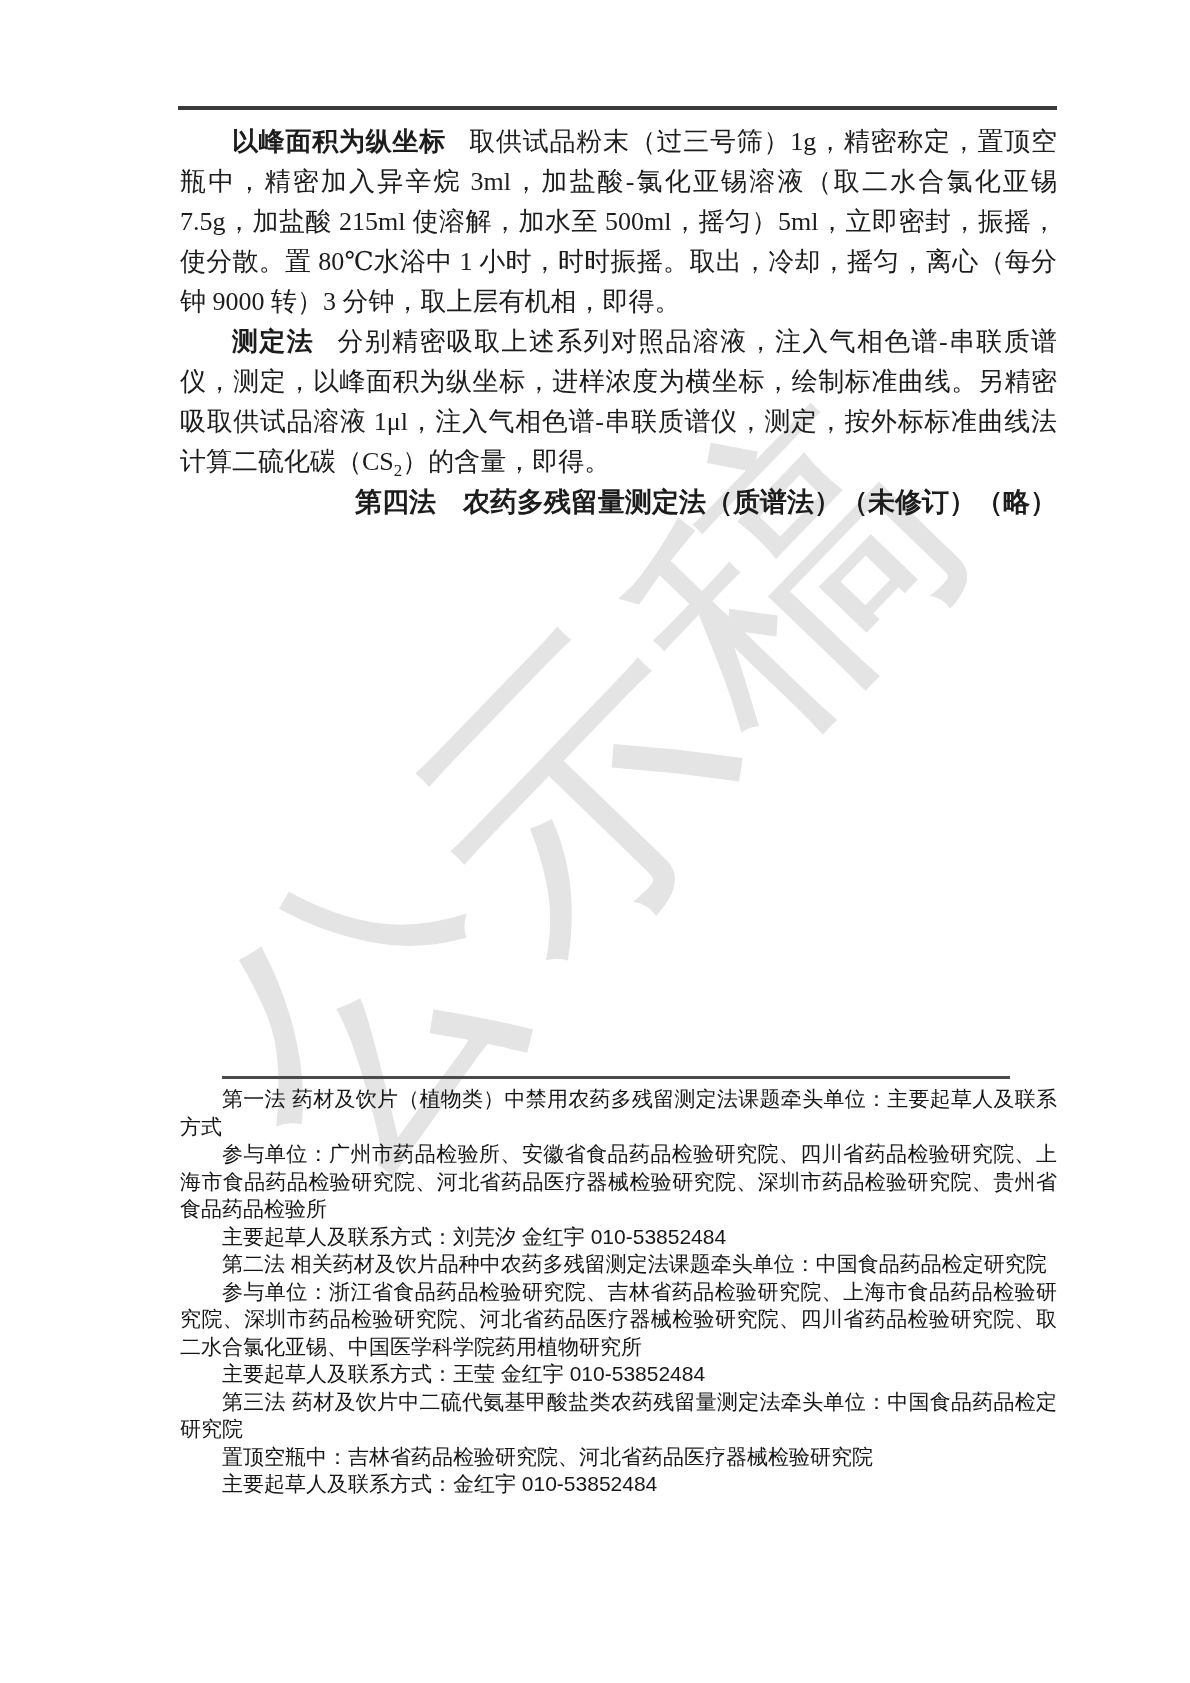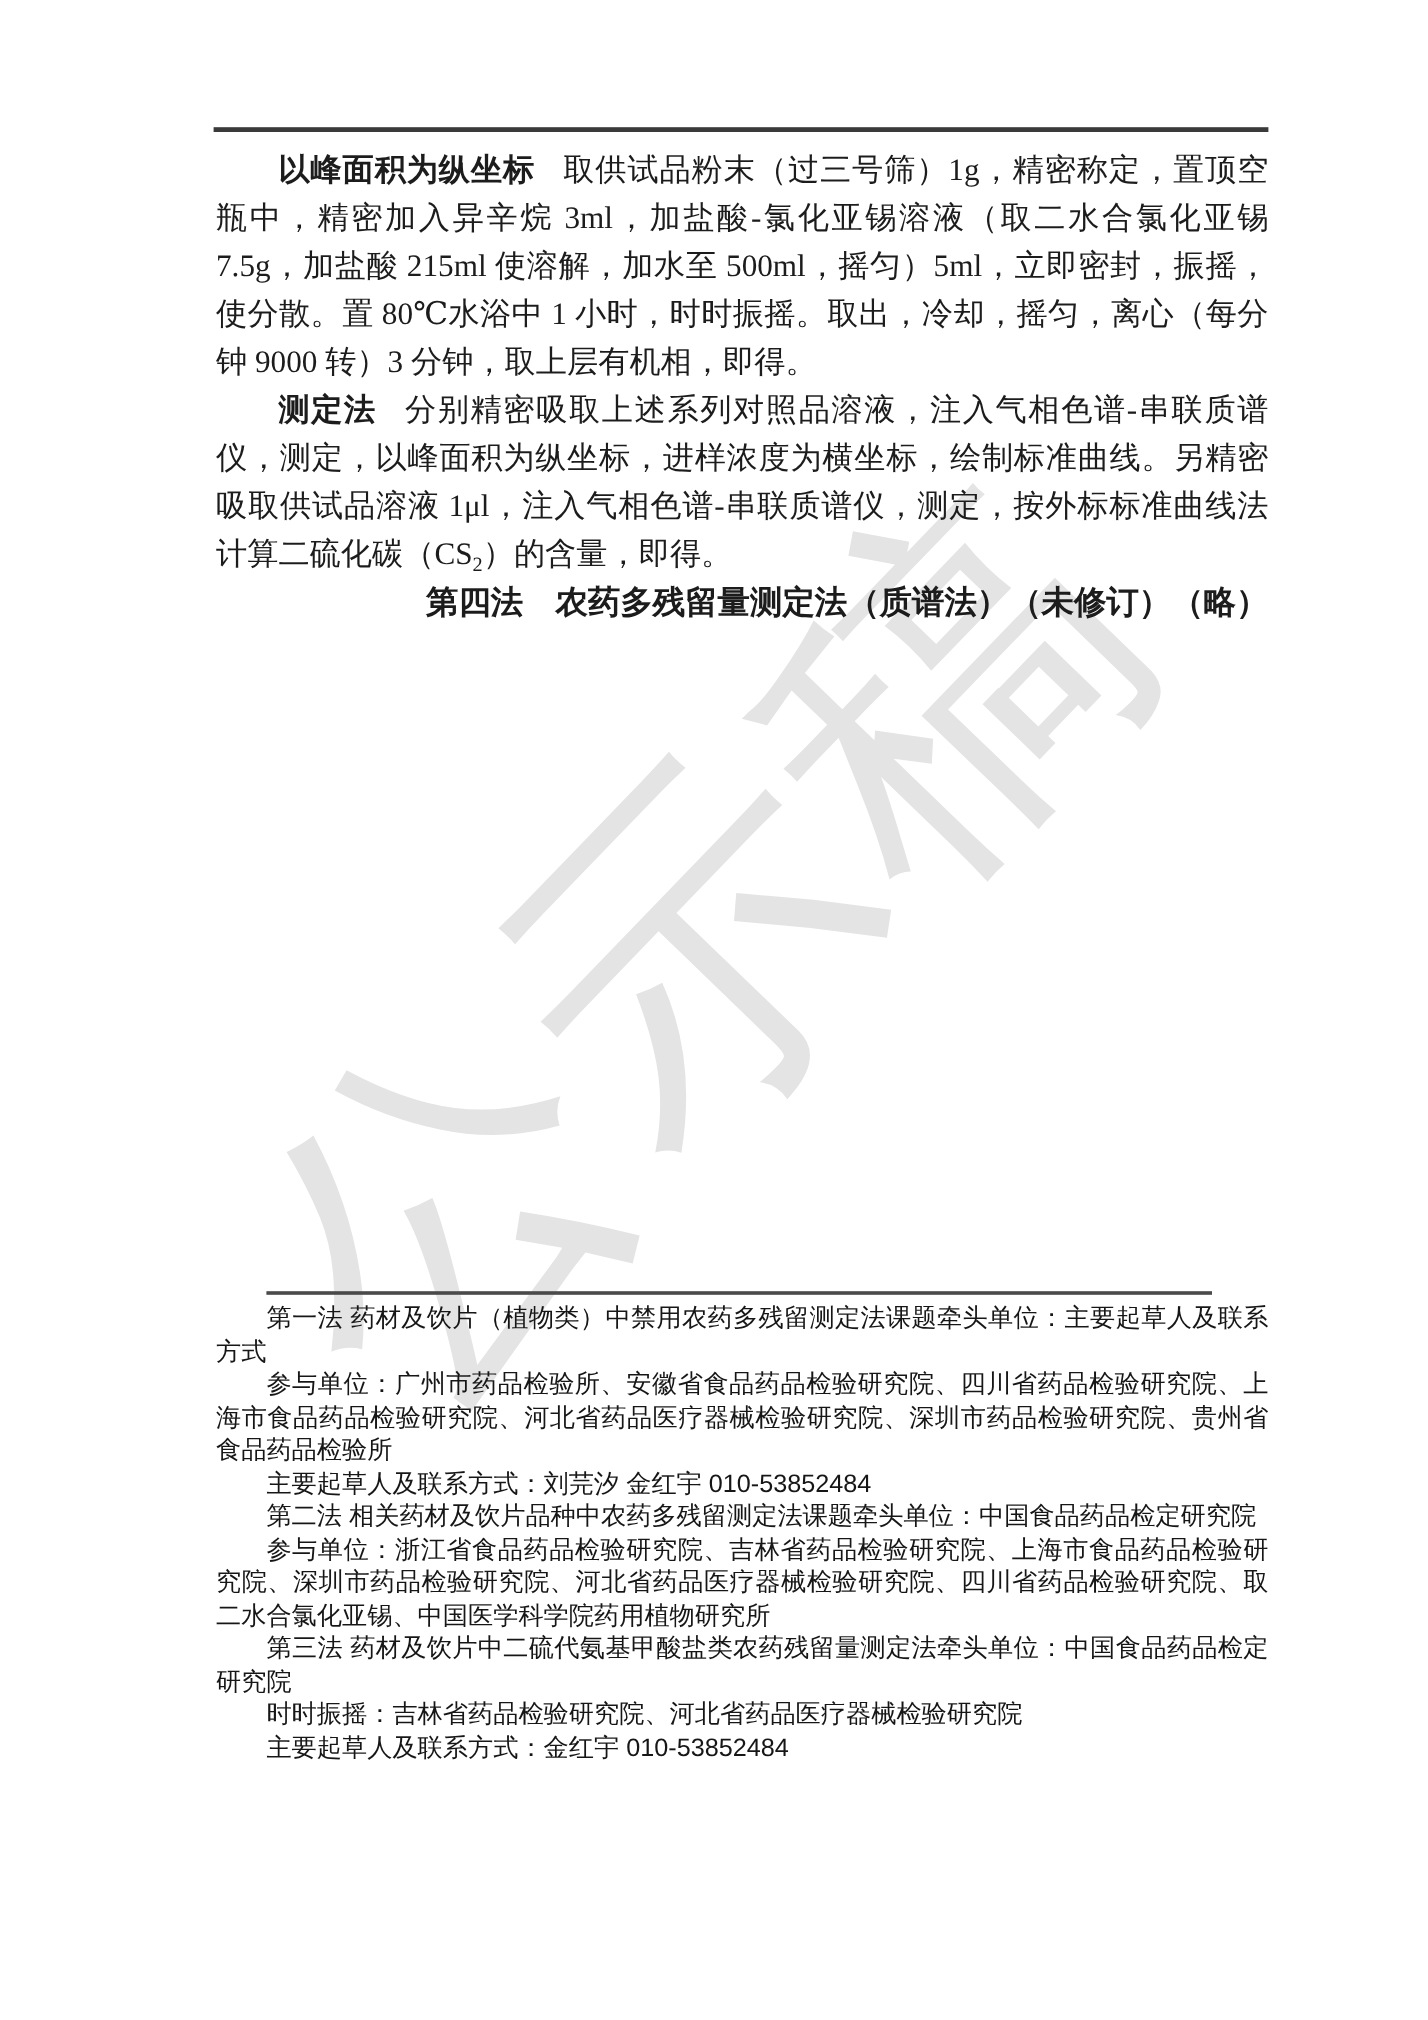--- a/index.html
+++ b/index.html
@@ -122,18 +122,19 @@
 
   </div>
 
   <div class="footnote">
     <div class="fn-rule"></div>
     <p>第一法 药材及饮片（植物类）中禁用农药多残留测定法课题牵头单位：主要起草人及联系方式</p>
     <p>参与单位：广州市药品检验所、安徽省食品药品检验研究院、四川省药品检验研究院、上海市食品药品检验研究院、河北省药品医疗器械检验研究院、深圳市药品检验研究院、贵州省食品药品检验所</p>
     <p>主要起草人及联系方式：刘芫汐 金红宇 010-53852484</p>
     <p>第二法 相关药材及饮片品种中农药多残留测定法课题牵头单位：中国食品药品检定研究院</p>
     <p>参与单位：浙江省食品药品检验研究院、吉林省药品检验研究院、上海市食品药品检验研究院、深圳市药品检验研究院、河北省药品医疗器械检验研究院、四川省药品检验研究院、取二水合氯化亚锡、中国医学科学院药用植物研究所</p>
+    <p>主要起草人及联系方式：王莹 金红宇 010-53852484</p>
     <p>第三法 药材及饮片中二硫代氨基甲酸盐类农药残留量测定法牵头单位：中国食品药品检定研究院</p>
-    <p>时时振摇：吉林省药品检验研究院、河北省药品医疗器械检验研究院</p>
+    <p>置顶空瓶中：吉林省药品检验研究院、河北省药品医疗器械检验研究院</p>
     <p>主要起草人及联系方式：金红宇 010-53852484</p>
   </div>
 
 </div>
 
 </body></html>

